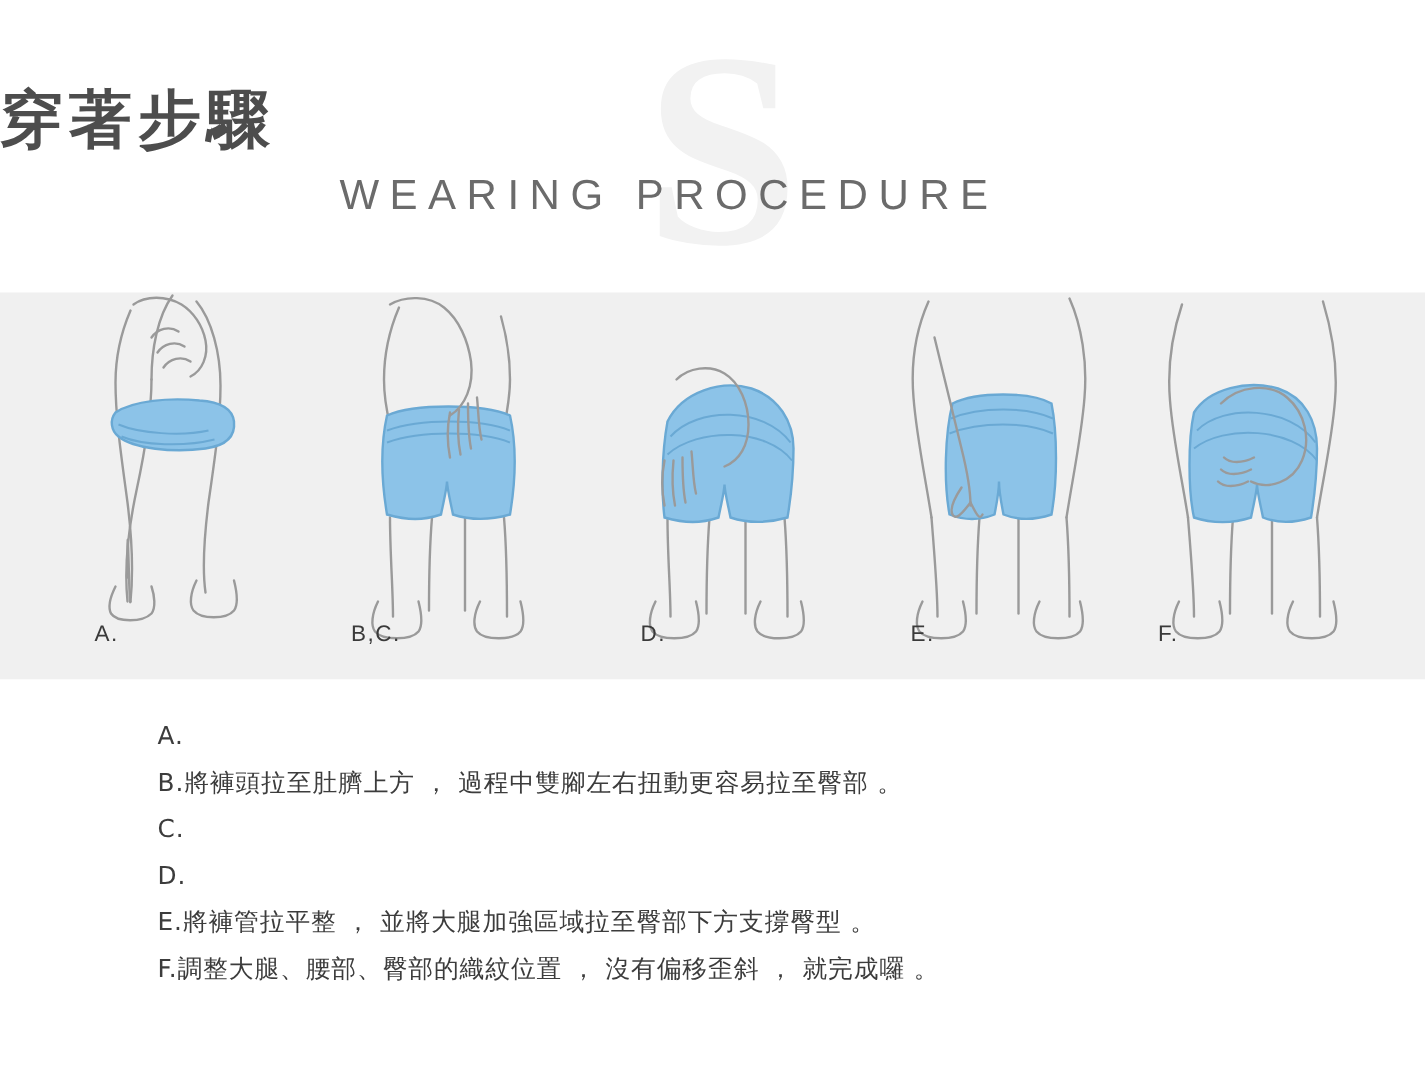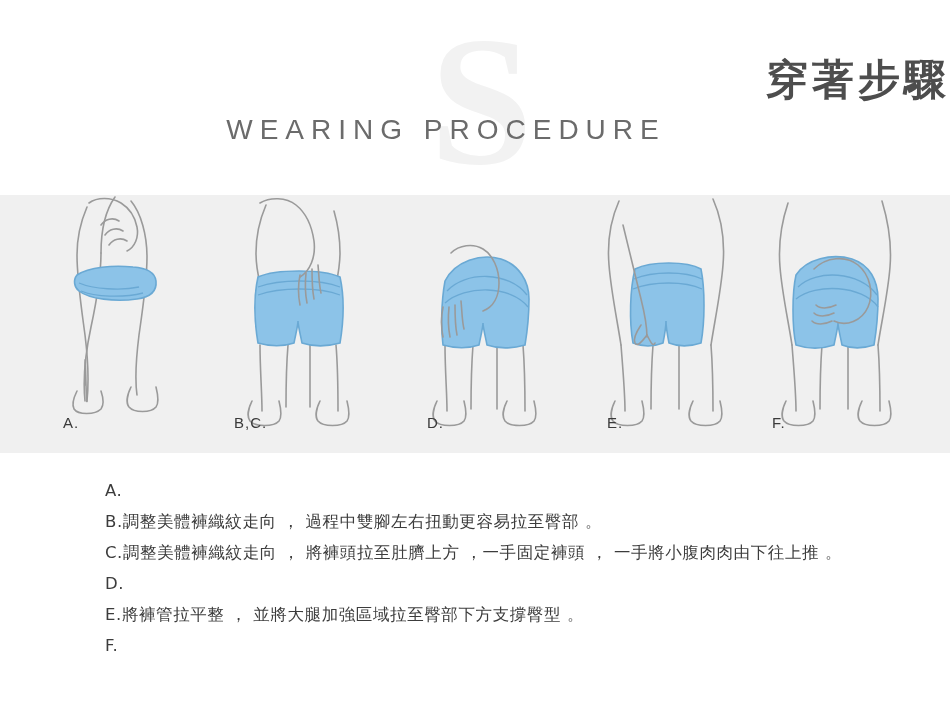--- a/index.html
+++ b/index.html
@@ -38,21 +38,21 @@
     font-family: "Liberation Serif", serif;
     font-weight: bold;
     user-select: none;
     letter-spacing: -6px;
   }
   .title-cn {
     position: absolute;
     top: 56px;
     left: 0;
     width: 950px;
-    text-align: right;
+    text-align: left;
     font-size: 42px;
     line-height: 48px;
     letter-spacing: 4px;
     color: #4d4d4d;
     font-weight: bold;
     font-family: "DejaVu Sans", sans-serif;
   }
   .title-en {
     position: absolute;
     top: 113px;
@@ -280,31 +280,31 @@
 
     </div>
   </div>
 
   <div class="steps">
     <div class="step">
       <span class="step-key">A.</span>
     </div>
     <div class="step">
       <span class="step-key">B.</span>
-      <span class="step-text">調整美體褲織紋走向 ， 過程中雙腳左右扭動更容易拉至臀部 。</span>
+      <span class="step-text">將褲頭拉至肚臍上方 ， 過程中雙腳左右扭動更容易拉至臀部 。</span>
     </div>
     <div class="step">
       <span class="step-key">C.</span>
-      <span class="step-text">調整美體褲織紋走向 ， 將褲頭拉至肚臍上方 ，一手固定褲頭 ， 一手將小腹肉肉由下往上推 。</span>
     </div>
     <div class="step">
       <span class="step-key">D.</span>
     </div>
     <div class="step">
       <span class="step-key">E.</span>
       <span class="step-text">將褲管拉平整 ， 並將大腿加強區域拉至臀部下方支撐臀型 。</span>
     </div>
     <div class="step">
       <span class="step-key">F.</span>
+      <span class="step-text">調整大腿、腰部、臀部的織紋位置 ， 沒有偏移歪斜 ， 就完成囉 。</span>
     </div>
   </div>
 
 </div>
 
 </body></html>

